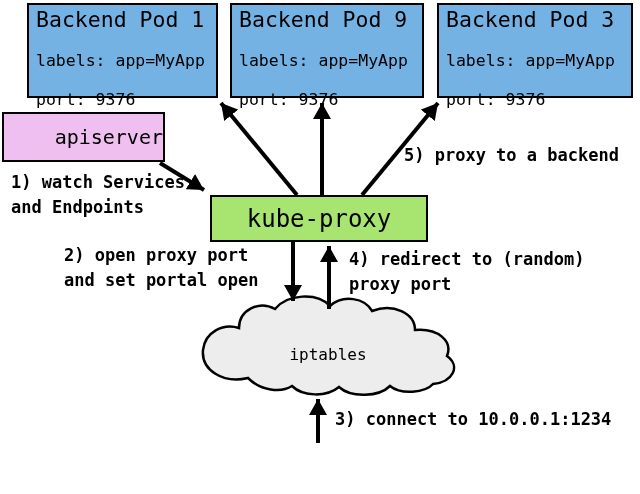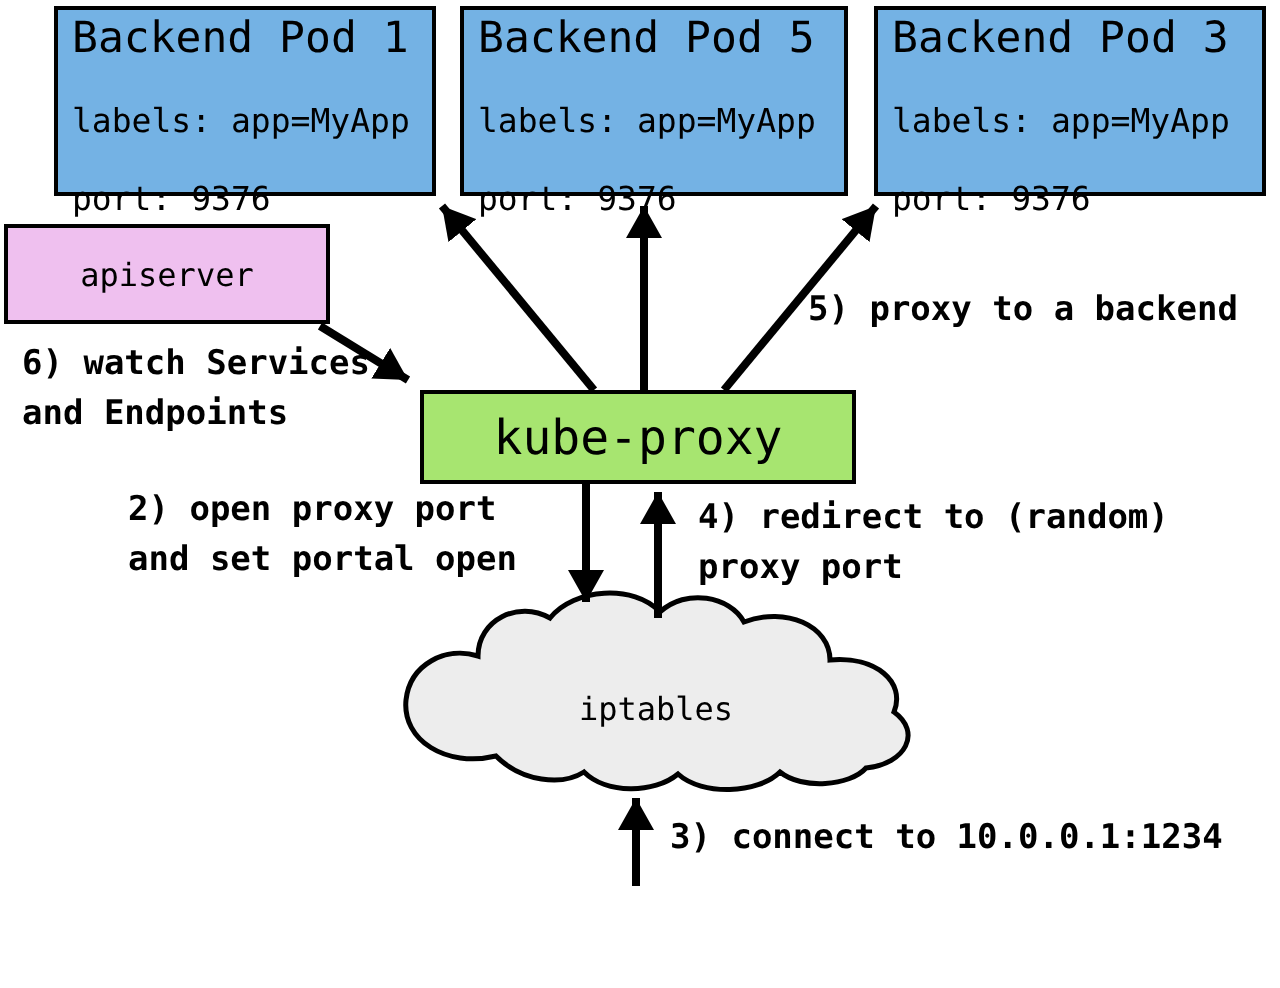--- a/index.html
+++ b/index.html
@@ -13,37 +13,37 @@
   .pod .pod-line{font-size:16.5px;line-height:26px;white-space:nowrap;margin-top:13px;}
   .node-label-box{display:flex;align-items:center;justify-content:center;}
   .arrow-layer{position:absolute;left:0;top:0;pointer-events:none;}
   .step{position:absolute;font-weight:bold;font-size:17px;line-height:25px;white-space:nowrap;}
   .cloud-wrap{position:absolute;left:193px;top:296px;width:270px;height:100px;}
   .cloud-wrap svg{overflow:visible;display:block;}
   .cloud-label{
     position:absolute;left:0;top:8px;width:270px;height:100px;
     display:flex;align-items:center;justify-content:center;font-size:16px;
   }
-  .t-apiserver{font-size:16px;}
+  .t-apiserver{font-size:20px;justify-content:flex-end;}
   .t-kubeproxy{font-size:24px;align-items:center;}
   .t-client{font-size:23px;}
 </style>
 </head>
 <body>
 
 <div class="stage">
 
   <div class="box pod" style="left: 27px; background-color: rgb(116, 178, 228);">
     <div class="pod-title">Backend Pod 1</div>
     <div class="pod-line">labels: app=MyApp</div>
     <div class="pod-line">port: 9376</div>
   </div>
 
   <div class="box pod" style="left: 230px; width: 194px; background-color: rgb(116, 178, 228);">
-    <div class="pod-title">Backend Pod 5</div>
+    <div class="pod-title">Backend Pod 9</div>
     <div class="pod-line">labels: app=MyApp</div>
     <div class="pod-line">port: 9376</div>
   </div>
 
   <div class="box pod" style="left: 437px; width: 196px; background-color: rgb(116, 178, 228);">
     <div class="pod-title">Backend Pod 3</div>
     <div class="pod-line">labels: app=MyApp</div>
     <div class="pod-line">port: 9376</div>
   </div>
 
@@ -69,21 +69,21 @@
                C 232,97 208,99 197,90
                C 186,101 158,102 146,91
                C 134,101 110,101 99,90
                C 88,97 68,95 55,82 Z" style="fill: rgb(237, 237, 237);"></path>
     </svg>
     <div class="cloud-label">iptables</div>
   </div>
 
 
   <div class="step" style="left:11px;top:170px;">
-    <div>6) watch Services</div>
+    <div>1) watch Services</div>
     <div>and Endpoints</div>
   </div>
 
   <div class="step" style="left:64px;top:243px;">
     <div>2) open proxy port</div>
     <div>and set portal open</div>
   </div>
 
   <div class="step" style="left:335px;top:407px;text-align:right;">
     <div>3) connect to 10.0.0.1:1234</div>

